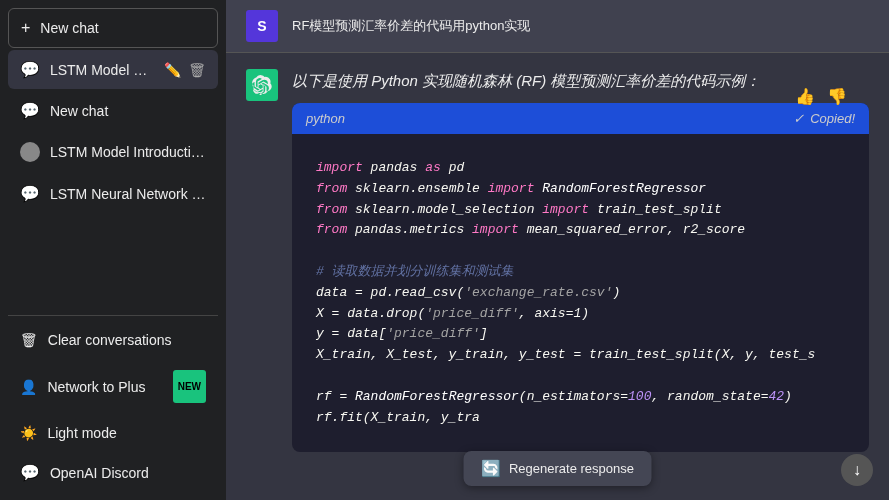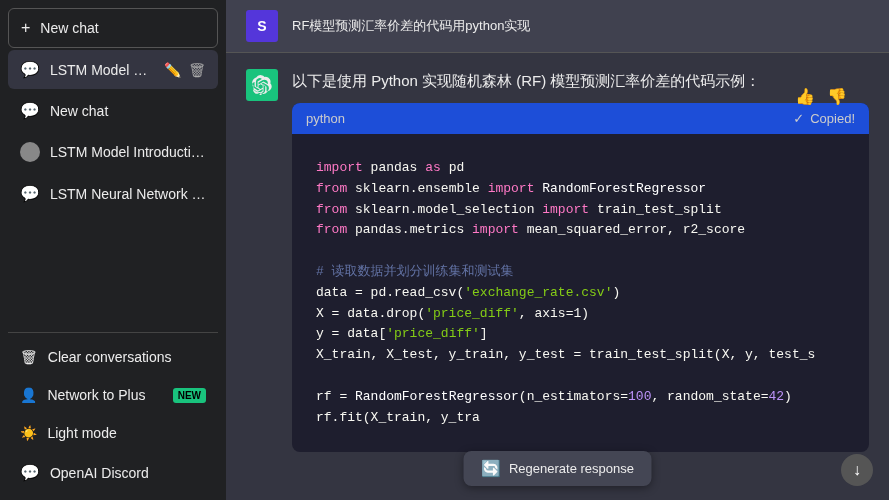--- a/index.html
+++ b/index.html
@@ -90,21 +90,21 @@
       cursor: pointer;
       font-size: 14px;
       color: #ececec;
     }
 
     .new-badge {
       background: #19c37d;
       color: #000;
       font-size: 10px;
       font-weight: 700;
-      padding: 2px 5px;
+      padding: 11px 5px;
       border-radius: 3px;
       margin-left: auto;
       text-align: right;
     }
 
     
     .avatar-circle {
       width: 20px;
       height: 20px;
       border-radius: 50%;
@@ -171,21 +171,21 @@
       height: 32px;
       border-radius: 3px;
       background: #19c37d;
       display: flex;
       align-items: center;
       justify-content: center;
       flex-shrink: 0;
     }
     .ai-avatar svg { width: 20px; height: 20px; }
 
-    .ai-content { flex: 1; }
+    .ai-content { flex: 1; font-style: italic; }
     .ai-text {
       font-size: 15px;
       color: #ececec;
       line-height: 1.6;
       margin-bottom: 10px;
     }
 
     .feedback-btns {
       display: flex;
       gap: 8px;
@@ -230,21 +230,21 @@
     .code-body {
       padding: 24px;
       line-height: 1.6;
       overflow-x: hidden;
     }
     .code-line { white-space: pre; display: block; }
 
     
     .kw { color: #ff79c6; }
     .cls { color: #ffffff; }
-    .str { color: #84cc16; }
+    .str { color: #a3a3a3; }
     .num { color: #bd93f9; }
     .cmt { color: #6272a4; }
     .plain { color: #f8f8f2; }
 
     
     .regenerate-bar {
       position: absolute;
       bottom: 14px;
       left: 50%;
       transform: translateX(-50%);

